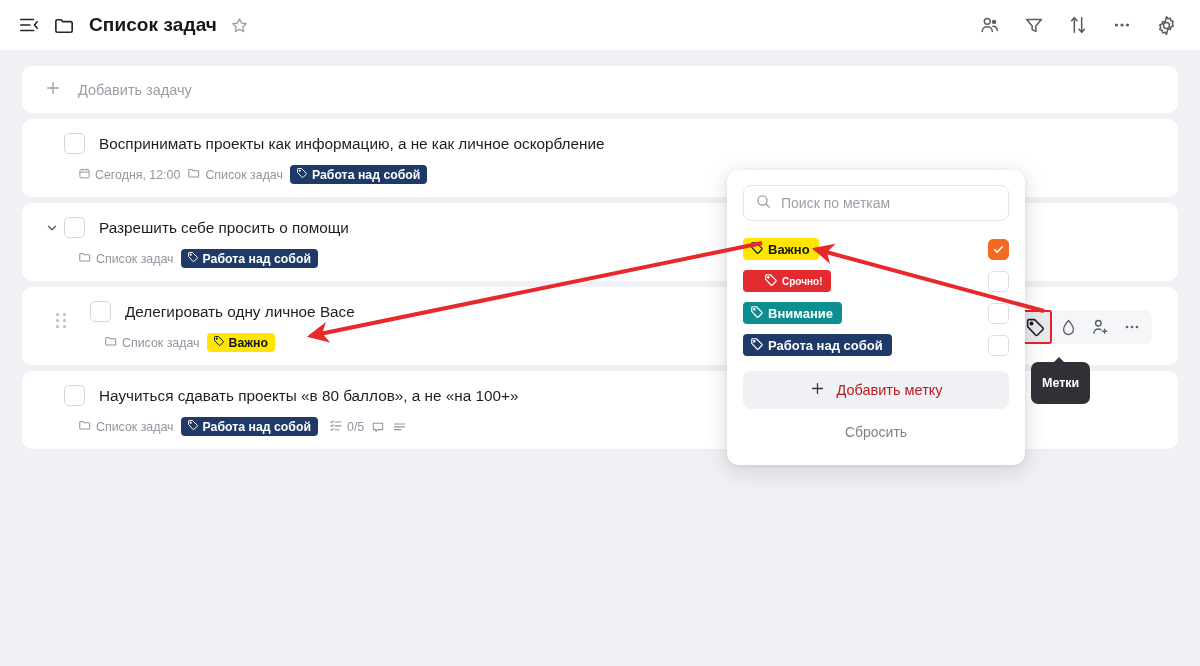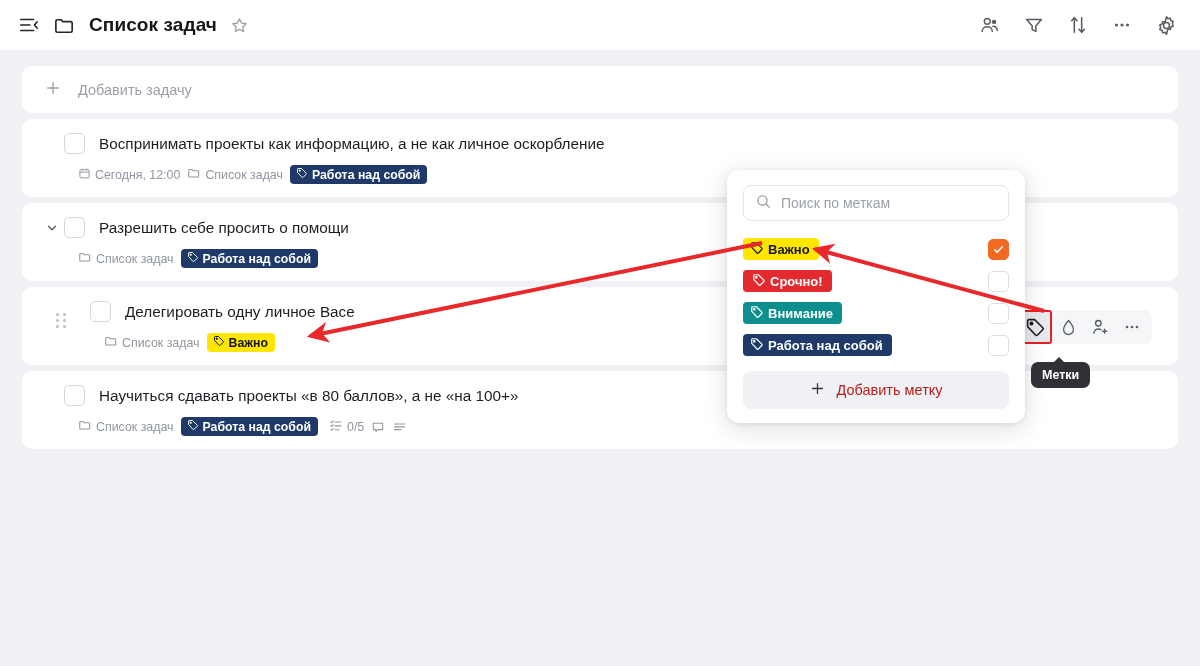--- a/index.html
+++ b/index.html
@@ -92,21 +92,21 @@
     color: #5d6069; border-radius: 6px;
   }
   .tb-btn.active-outline {
     border: 2.6px solid #ee1c24; background: #e9eaee; border-radius: 3px;
     width: 34px; height: 34px;
   }
   .tooltip {
     position: absolute;
     background: #2f3136; color: #ffffff;
     font-size: 12.5px; font-weight: bold;
-    padding: 6px 11px; border-radius: 7px;
+    padding: 14px 11px; border-radius: 7px;
     white-space: nowrap; z-index: 30;
   }
   .tooltip::before {
     content: ""; position: absolute; top: -5px; left: 22px;
     border-left: 6px solid transparent; border-right: 6px solid transparent;
     border-bottom: 6px solid #2f3136;
   }
 
   
   .dropdown {
@@ -443,21 +443,21 @@
         <span>Важно</span>
       </span>
       <span class="lbl-check checked">
         <svg width="13" height="13" viewBox="0 0 24 24" fill="none" stroke="#ffffff" stroke-width="3" stroke-linecap="round" stroke-linejoin="round">
             <path d="M5 12.5l4.5 4.5L19 7"></path>
           </svg>
       </span>
     </div>
 
     <div class="label-row">
-      <span class="tag" id="dd-tag-1" style="height: 22px; font-size: 13px; padding: 0px 9px 0px 9px; background: rgb(226, 42, 47); color: rgb(255, 255, 255);">
+      <span class="tag" id="dd-tag-1" style="height: 22px; font-size: 10px; padding: 0px 9px 0px 21px; background: rgb(226, 42, 47); color: rgb(255, 255, 255);">
         <span>
           <svg width="14" height="14" viewBox="0 0 24 24" fill="none" stroke="currentColor" stroke-width="2" stroke-linejoin="round">
               <path d="M3 11V4.5A1.5 1.5 0 0 1 4.5 3H11l9.3 9.3a1.6 1.6 0 0 1 0 2.3l-6 6a1.6 1.6 0 0 1-2.3 0z"></path>
               <circle cx="7.4" cy="7.4" r="1.3" fill="currentColor"></circle>
             </svg>
         </span>
         <span>Срочно!</span>
       </span>
       <span class="lbl-check"></span>
     </div>
@@ -488,20 +488,23 @@
       <span class="lbl-check"></span>
     </div>
 
     <div class="add-label-btn">
       <span>
         <svg width="17" height="17" viewBox="0 0 24 24" fill="none" stroke="#33363d" stroke-width="1.8" stroke-linecap="round">
             <path d="M12 5v14M5 12h14"></path>
           </svg>
       </span>
       <span>Добавить метку</span>
+    </div>
+    <div class="reset-btn">
+      <span>Сбросить</span>
     </div>
   </div>
 
   <svg class="arrows">
     <defs>
       <marker id="ah" markerWidth="6" markerHeight="6" refX="4.6" refY="3" orient="auto" markerUnits="strokeWidth">
         <path d="M0,0.4 L5.4,3 L0,5.6 L1.5,3 z" fill="#e8282a"></path>
       </marker>
     </defs>
     <line x1="762" y1="243" x2="310" y2="336" stroke="#e8282a" stroke-width="4" marker-end="url(#ah)"></line>

